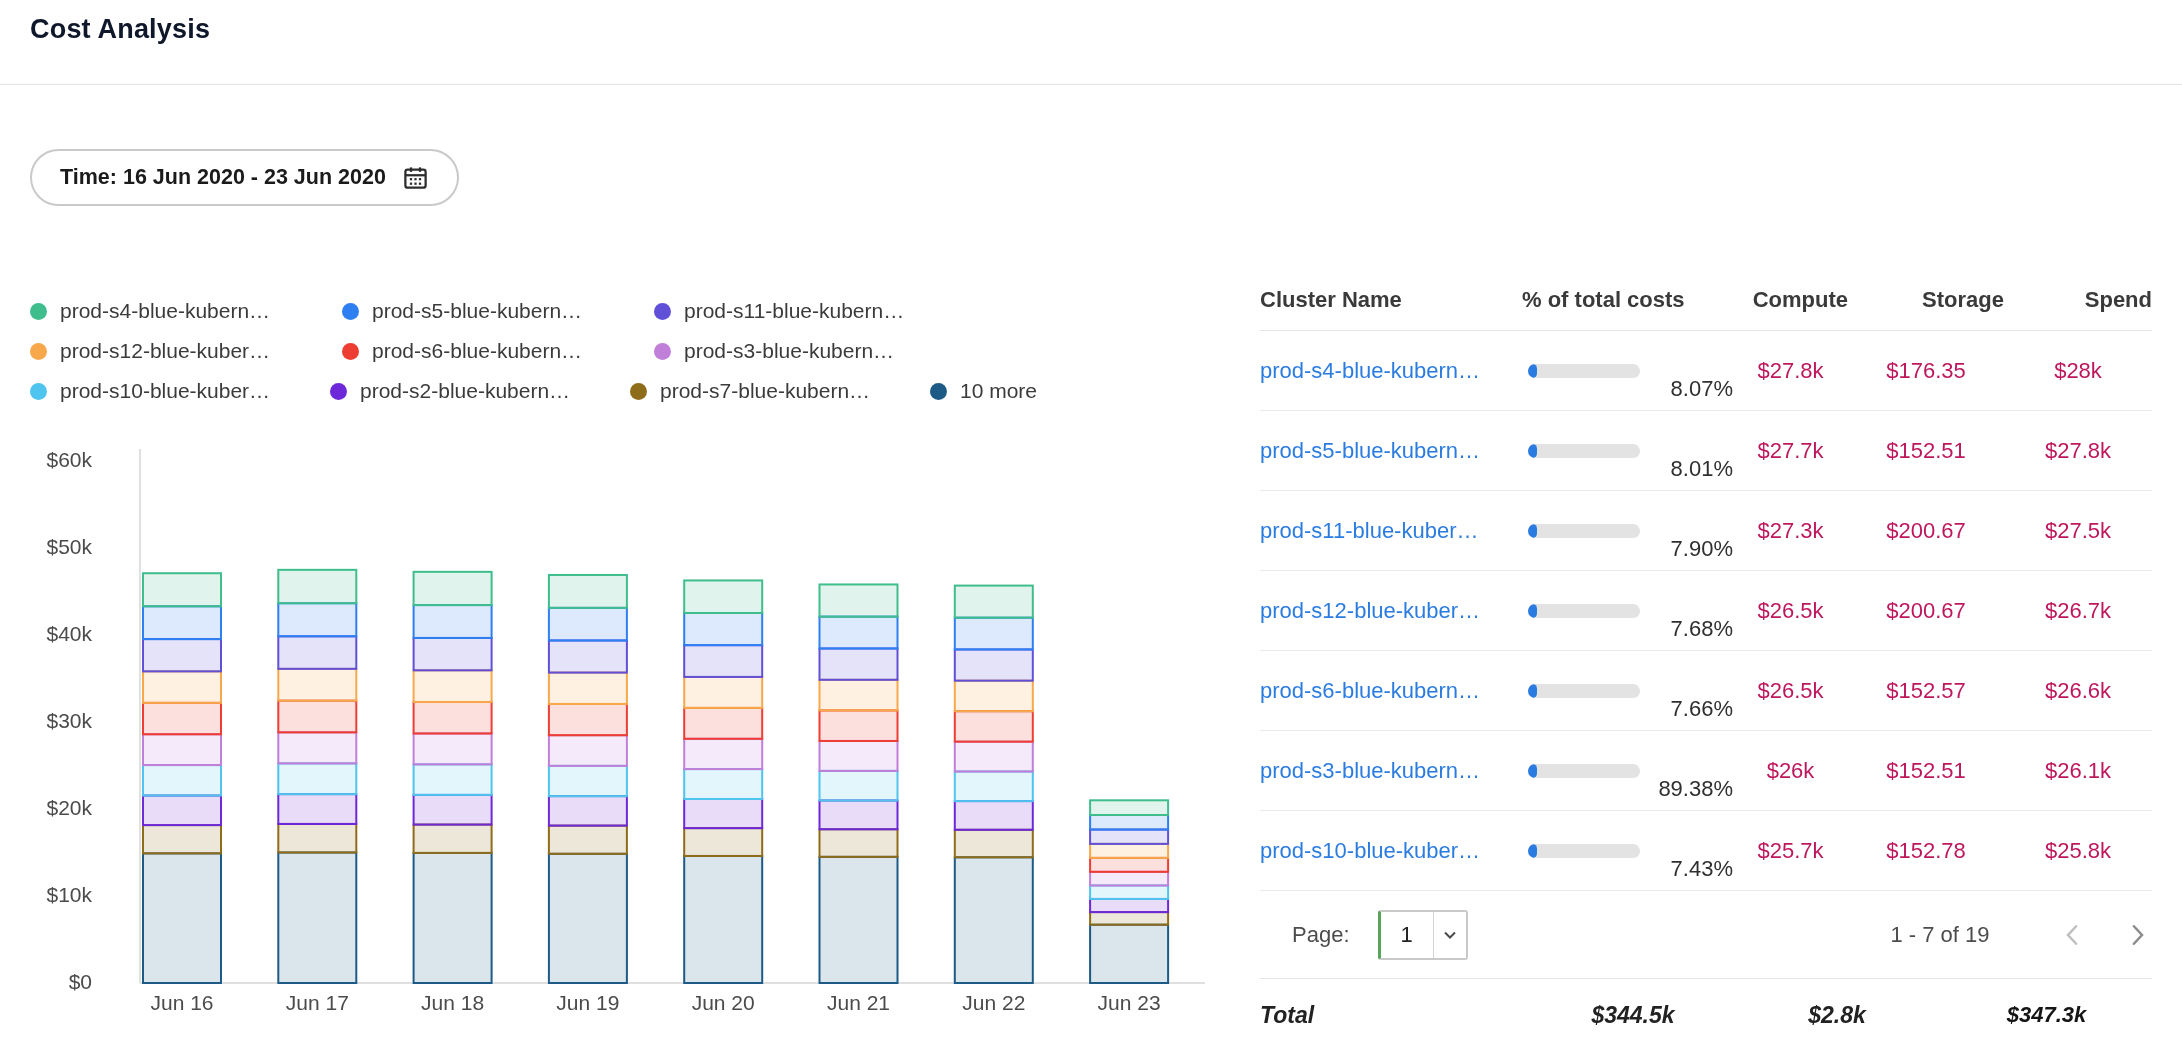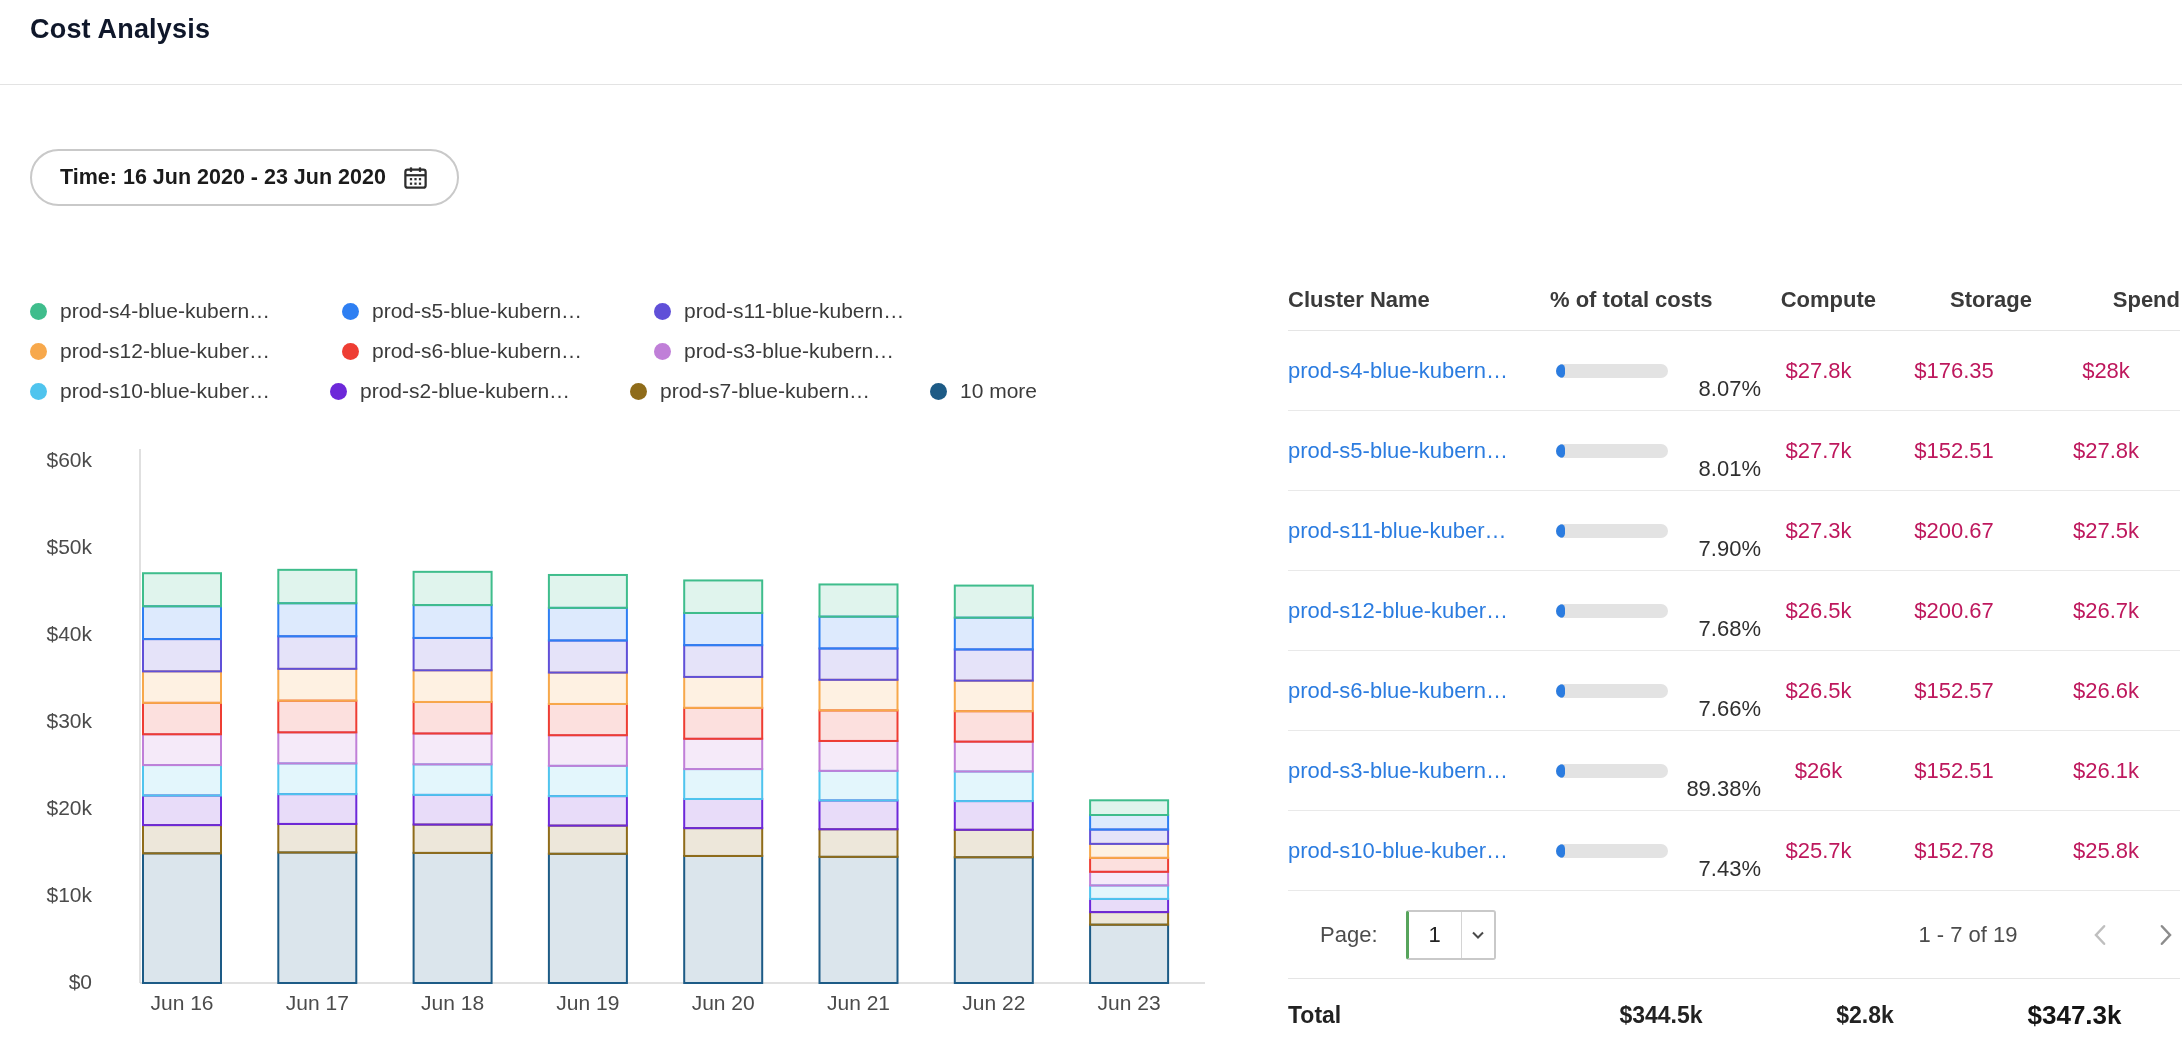--- a/index.html
+++ b/index.html
@@ -39,21 +39,21 @@
   .legend-row { display:flex; height:40px; align-items:center; }
   .legend-item { width:312px; display:flex; align-items:center; gap:13px; cursor:pointer; }
   .legend-dot { width:17px; height:17px; border-radius:50%; flex:none; }
   .legend-label { font-size:21px; color:#3b3b3b; white-space:nowrap; }
 
   
   .chart { position:absolute; left:0; top:432px; }
   .chart text { font-family:inherit; }
 
   
-  .table { position:absolute; left:1288px; top:269px; width:892px; }
+  .table { position:absolute; left:1260px; top:269px; width:892px; }
   .t-header {
     display:grid; grid-template-columns:262px 211px 115px 156px 148px;
     height:62px; align-items:center; border-bottom:1px solid #e5e5e5;
     font-size:22px; font-weight:600; color:#3a3a3a;
   }
   .th-right { text-align:right; }
   .t-row {
     display:grid; grid-template-columns:262px 211px 115px 156px 148px;
     height:80px; align-items:center; border-bottom:1px solid #e9e9e9; font-size:22px;
   }
@@ -80,24 +80,24 @@
   .page-select-sep { width:1px; align-self:stretch; background:#d4d4d4; }
   .page-select-caret { width:32px; display:flex; align-items:center; justify-content:center; }
   .page-range { position:absolute; left:560px; width:240px; text-align:center; color:#4c4c4c; }
   .page-nav { position:absolute; top:50%; transform:translateY(-50%); cursor:pointer; display:flex; }
   .page-prev { right:64px; }
   .page-next { right:0px; }
 
   
   .t-total {
     display:grid; grid-template-columns:273px 200px 208px 211px;
-    height:72px; align-items:center; font-weight:700; color:#222; font-size:23px;
+    height:72px; align-items:center; font-weight:700; color:#222; font-size:23px;font-style:italic;
   }
   .total-val { text-align:center; }
-  .total-spend { font-size:26px; color:#151515; }
+  .total-spend { font-size:22px; color:#151515; }
 </style>
 </head>
 <body>
 
 <div class="page">
 
   <h1 class="page-title">Cost Analysis</h1>
   <div class="header-divider"></div>
 
   <div class="filters">

